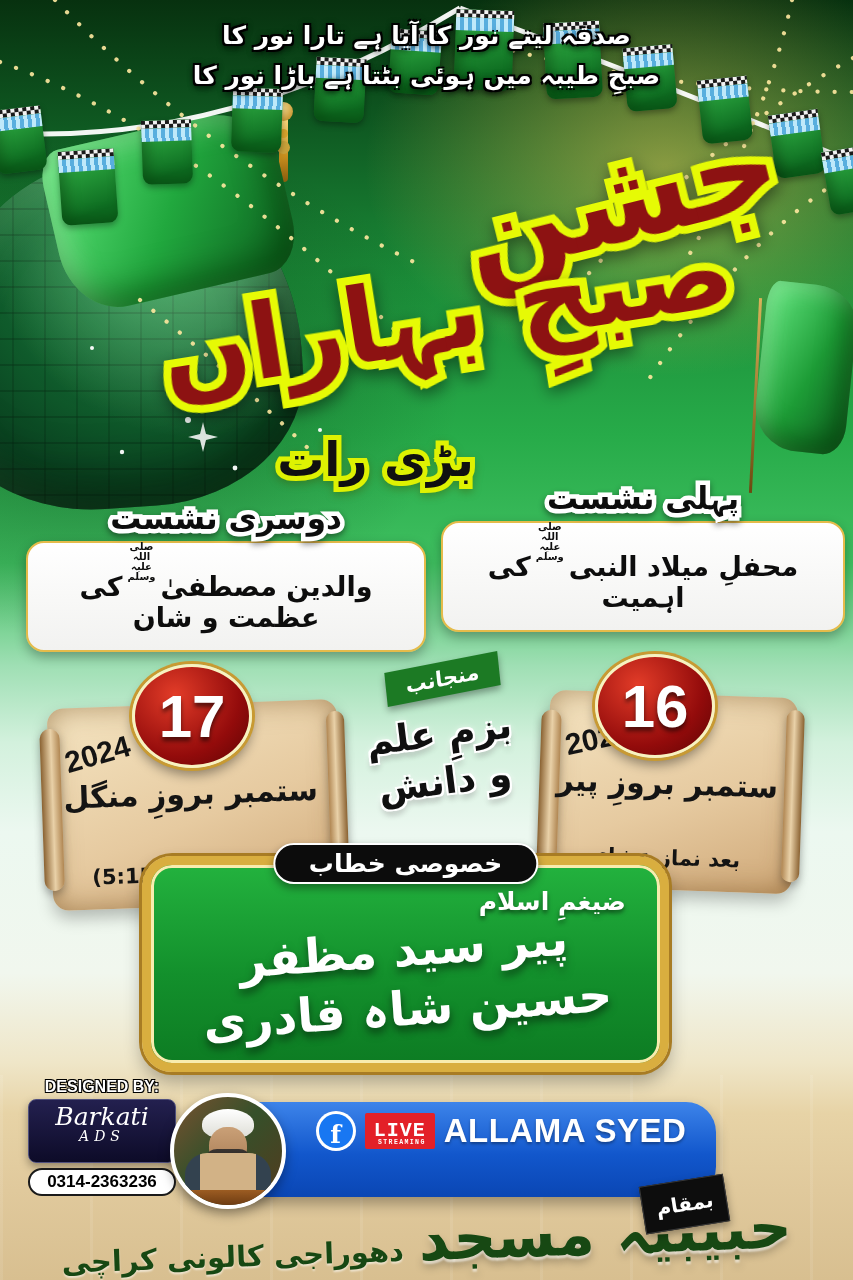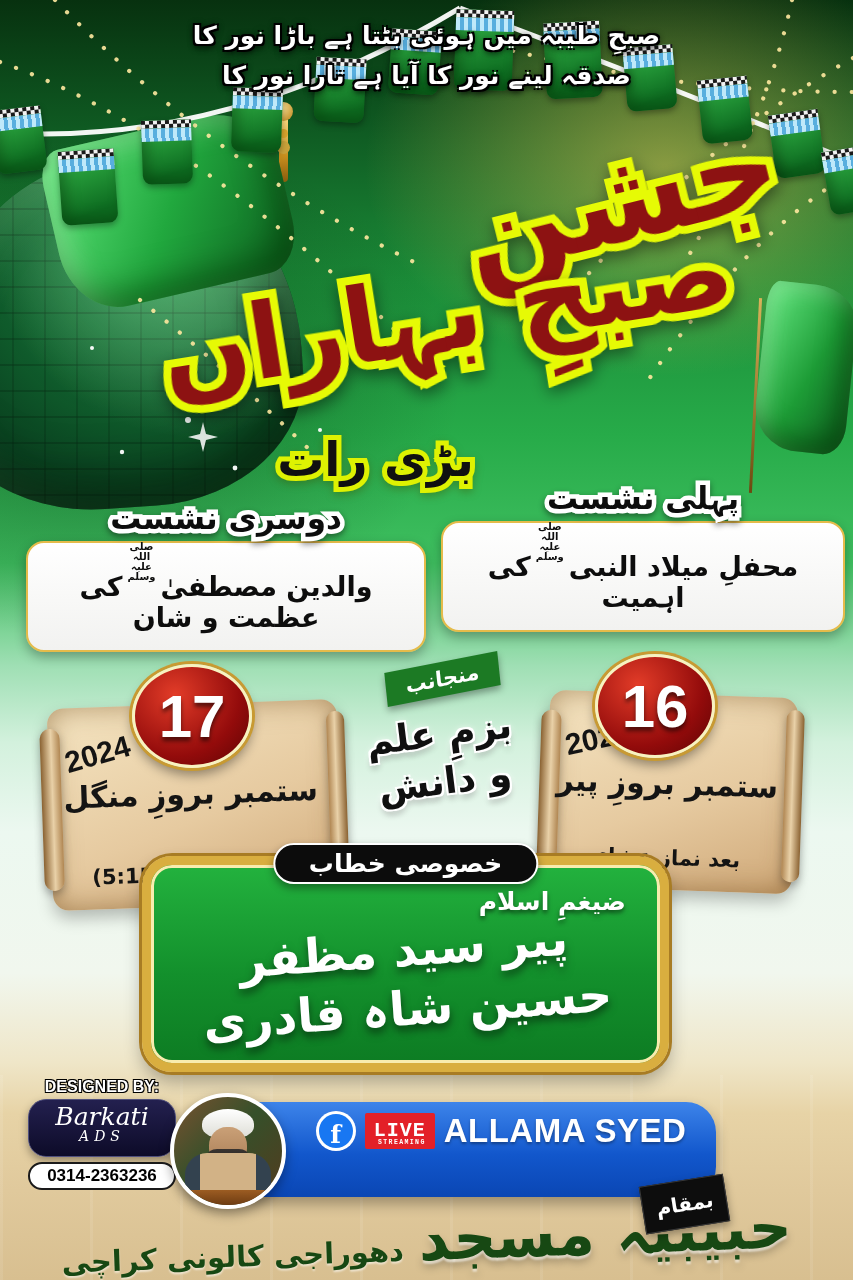--- a/index.html
+++ b/index.html
@@ -220,21 +220,21 @@
     transform:rotate(-4deg); text-shadow:0 5px 9px rgba(0,0,0,.5);
   }
   
   .designer { position:absolute; left:28px; top:1078px; width:148px; text-align:center; z-index:7; }
   .designer-label {
     color:#fff; font-family:"Liberation Sans", sans-serif; font-size:16px; font-weight:bold;
     text-shadow:-1px -1px 0 #000, 1px -1px 0 #000, -1px 1px 0 #000, 1px 1px 0 #000;
   }
   .designer-box {
     margin-top:3px; background:linear-gradient(180deg,#23204f,#0d0b28);
-    border:1px solid #50507d; border-radius:18px; padding:2px 4px 12px;
+    border:1px solid #50507d; border-radius:8px; padding:2px 4px 18px;
     box-shadow:0 4px 8px rgba(0,0,0,.35);
   }
   .designer-name { color:#fff; font-family:"DejaVu Serif", serif; font-style:italic; font-size:25px; }
   .designer-sub  { color:#fff; font-family:"DejaVu Serif", serif; font-style:italic; font-size:14px; letter-spacing:5px; margin-top:-3px; }
   .designer-phone {
     margin-top:5px; background:#fff; color:#000; border:2px solid #1a1a1a; border-radius:15px;
     font-family:"Liberation Sans", sans-serif; font-size:17px; font-weight:bold; padding:2px 0;
   }
   
   .fbbar {
@@ -357,22 +357,22 @@
   <div class="bflag bf5"></div>
   <div class="bflag bf6"></div>
   <div class="bflag bf7"></div>
   <div class="bflag bf8"></div>
   <div class="bflag bf9"></div>
   <div class="bflag bf10"></div>
   <div class="bflag bf11"></div>
   <div class="bflag bf12"></div>
 
   <div class="couplet">
+    <div>صدقہ لینے نور کا آیا ہے تارا نور کا</div>
     <div>صبحِ طیبہ میں ہوئی بٹتا ہے باڑا نور کا</div>
-    <div>صدقہ لینے نور کا آیا ہے تارا نور کا</div>
   </div>
 
   <div class="title-word1 outlined">
     <span class="stroke">جشن</span><span class="fill">جشن</span>
   </div>
   <div class="title-word2 outlined">
     <span class="stroke">صبحِ بہاراں</span><span class="fill">صبحِ بہاراں</span>
   </div>
   <div class="subtitle">
     <span class="outlined"><span class="stroke">بڑی رات</span><span class="fill">بڑی رات</span></span>

